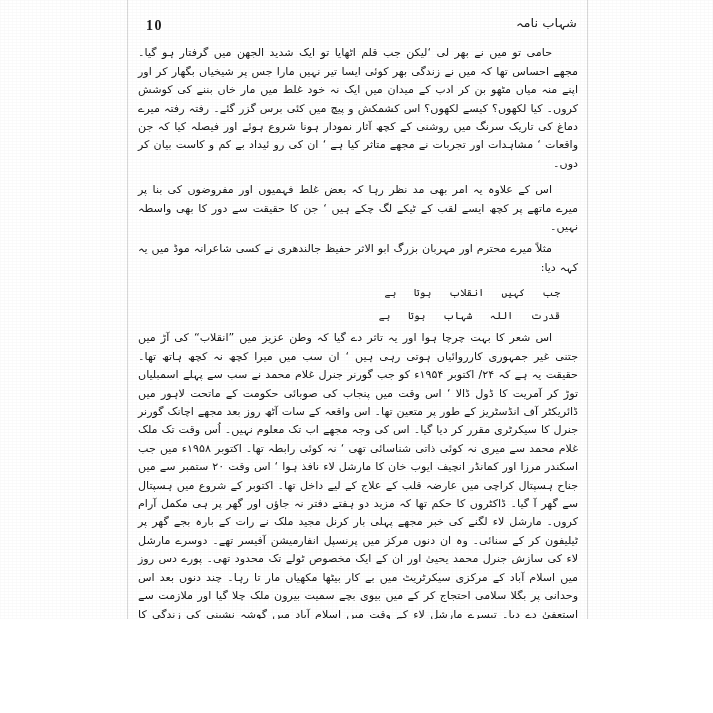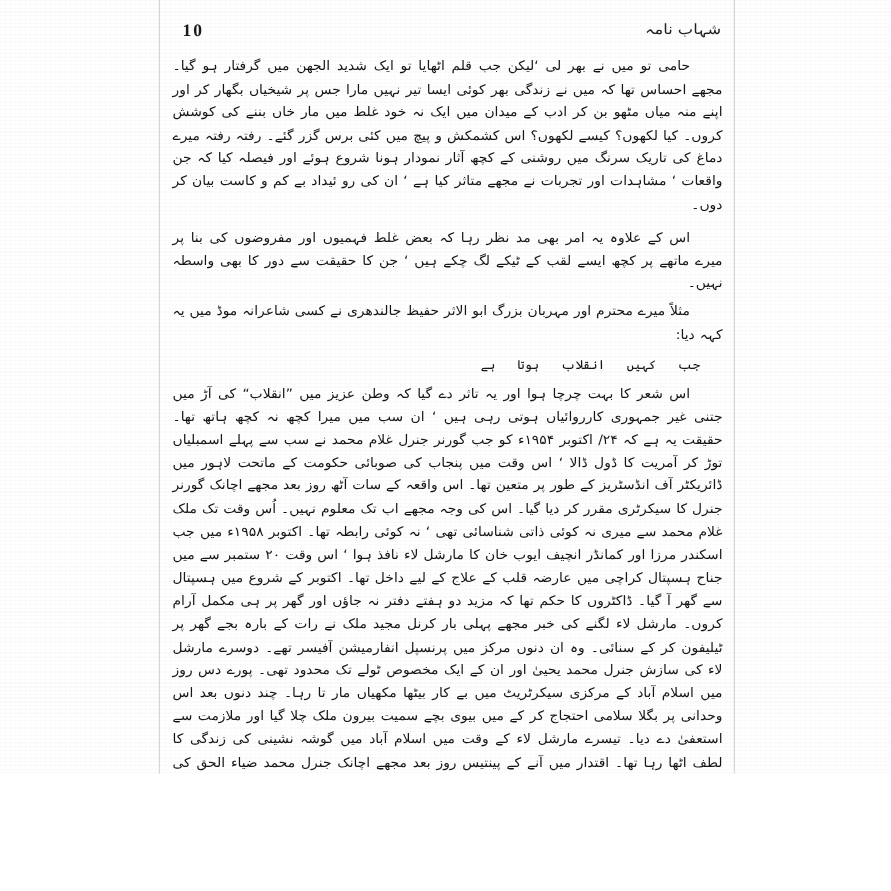--- a/index.html
+++ b/index.html
@@ -132,20 +132,21 @@
   <div class="textblock">
 
     <p class="para indent">حامی تو میں نے بھر لی ‘لیکن جب قلم اٹھایا تو ایک شدید الجھن میں گرفتار ہو گیا۔ مجھے احساس تھا کہ میں نے زندگی بھر کوئی ایسا تیر نہیں مارا جس پر شیخیاں بگھار کر اور اپنے منہ میاں مٹھو بن کر ادب کے میدان میں ایک نہ خود غلط میں مار خاں بننے کی کوشش کروں۔ کیا لکھوں؟ کیسے لکھوں؟ اس کشمکش و پیچ میں کئی برس گزر گئے۔ رفتہ رفتہ میرے دماغ کی تاریک سرنگ میں روشنی کے کچھ آثار نمودار ہونا شروع ہوئے اور فیصلہ کیا کہ جن واقعات ‘ مشاہدات اور تجربات نے مجھے متاثر کیا ہے ‘ ان کی رو ئیداد بے کم و کاست بیان کر دوں۔</p>
 
     <p class="para indent">اس کے علاوہ یہ امر بھی مد نظر رہا کہ بعض غلط فہمیوں اور مفروضوں کی بنا پر میرے ماتھے پر کچھ ایسے لقب کے ٹیکے لگ چکے ہیں ‘ جن کا حقیقت سے دور کا بھی واسطہ نہیں۔</p>
 
     <p class="para indent">مثلاً میرے محترم اور مہربان بزرگ ابو الاثر حفیظ جالندھری نے کسی شاعرانہ موڈ میں یہ کہہ دیا:</p>
 
     <div class="couplet">
       <div class="line">جب کہیں انقلاب ہوتا ہے</div>
+      <div class="line">قدرت اللہ شہاب ہوتا ہے</div>
     </div>
 
     <p class="para indent">اس شعر کا بہت چرچا ہوا اور یہ تاثر دے گیا کہ وطن عزیز میں ”انقلاب“ کی آڑ میں جتنی غیر جمہوری کارروائیاں ہوتی رہی ہیں ‘ ان سب میں میرا کچھ نہ کچھ ہاتھ تھا۔ حقیقت یہ ہے کہ ۲۴/ اکتوبر ۱۹۵۴ء کو جب گورنر جنرل غلام محمد نے سب سے پہلے اسمبلیاں توڑ کر آمریت کا ڈول ڈالا ‘ اس وقت میں پنجاب کی صوبائی حکومت کے ماتحت لاہور میں ڈائریکٹر آف انڈسٹریز کے طور پر متعین تھا۔ اس واقعہ کے سات آٹھ روز بعد مجھے اچانک گورنر جنرل کا سیکرٹری مقرر کر دیا گیا۔ اس کی وجہ مجھے اب تک معلوم نہیں۔ اُس وقت تک ملک غلام محمد سے میری نہ کوئی ذاتی شناسائی تھی ‘ نہ کوئی رابطہ تھا۔ اکتوبر ۱۹۵۸ء میں جب اسکندر مرزا اور کمانڈر انچیف ایوب خان کا مارشل لاء نافذ ہوا ‘ اس وقت ۲۰ ستمبر سے میں جناح ہسپتال کراچی میں عارضہ قلب کے علاج کے لیے داخل تھا۔ اکتوبر کے شروع میں ہسپتال سے گھر آ گیا۔ ڈاکٹروں کا حکم تھا کہ مزید دو ہفتے دفتر نہ جاؤں اور گھر پر ہی مکمل آرام کروں۔ مارشل لاء لگنے کی خبر مجھے پہلی بار کرنل مجید ملک نے رات کے بارہ بجے گھر پر ٹیلیفون کر کے سنائی۔ وہ ان دنوں مرکز میں پرنسپل انفارمیشن آفیسر تھے۔ دوسرے مارشل لاء کی سازش جنرل محمد یحییٰ اور ان کے ایک مخصوص ٹولے تک محدود تھی۔ پورے دس روز میں اسلام آباد کے مرکزی سیکرٹریٹ میں بے کار بیٹھا مکھیاں مار تا رہا۔ چند دنوں بعد اس وحدانی پر بگلا سلامی احتجاج کر کے میں بیوی بچے سمیت بیرون ملک چلا گیا اور ملازمت سے استعفیٰ دے دیا۔ تیسرے مارشل لاء کے وقت میں اسلام آباد میں گوشہ نشینی کی زندگی کا لطف اٹھا رہا تھا۔ اقتدار میں آنے کے پینتیس روز بعد مجھے اچانک جنرل محمد ضیاء الحق کی خدمت میں حاضر ہونے کا حکم ملا۔ رمضان شریف کے دن تھے۔ تراویح کے بعد رات کے تقریباً گیارہ بجے میں آرمی ہاؤس پہنچا۔ اُس وقت جنرل صاحب اپنے ڈرائنگ روم میں مولانا ظفر الحق انصاری کے ساتھ مصروف گفتگو تھے۔ اس سے فارغ ہو کر وہ میری طرف متوجہ ہوئے۔ جنرل صاحب بڑی شفقت سے پیش آئے اور فرمایا ”ملک کے اس نازک مرحلے میں ہمیں تجربہ کار کارکنوں کی ضرورت ہے۔ میری خواہش ہے کہ کل سے تم</p>
 
   </div>
 
   <div id="grain"></div>
 </div>
 
 </body></html>

